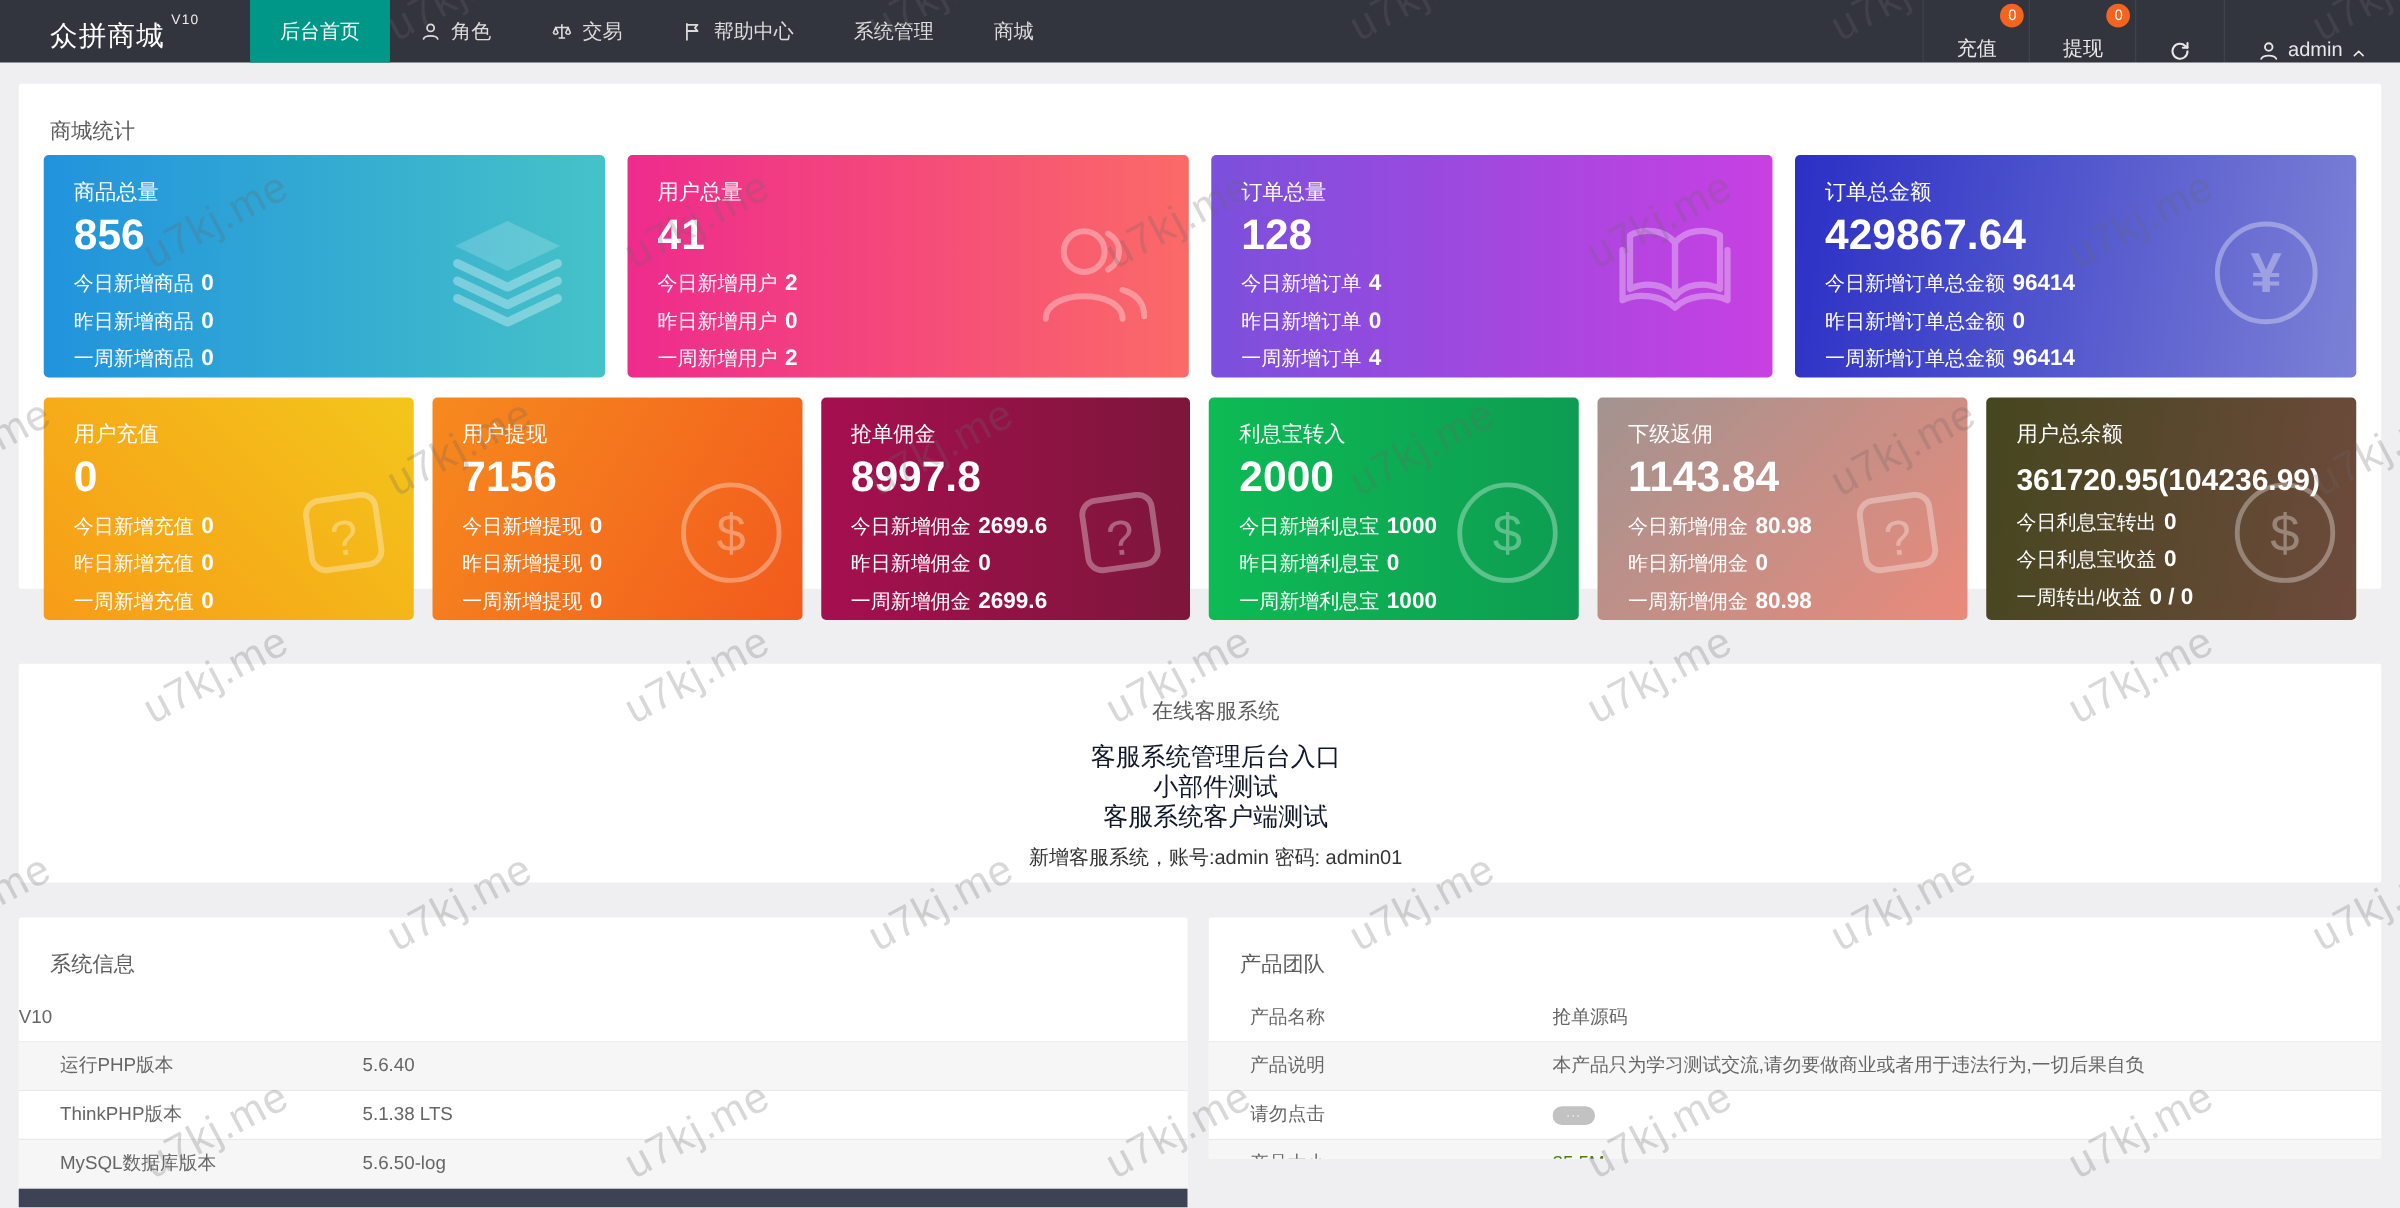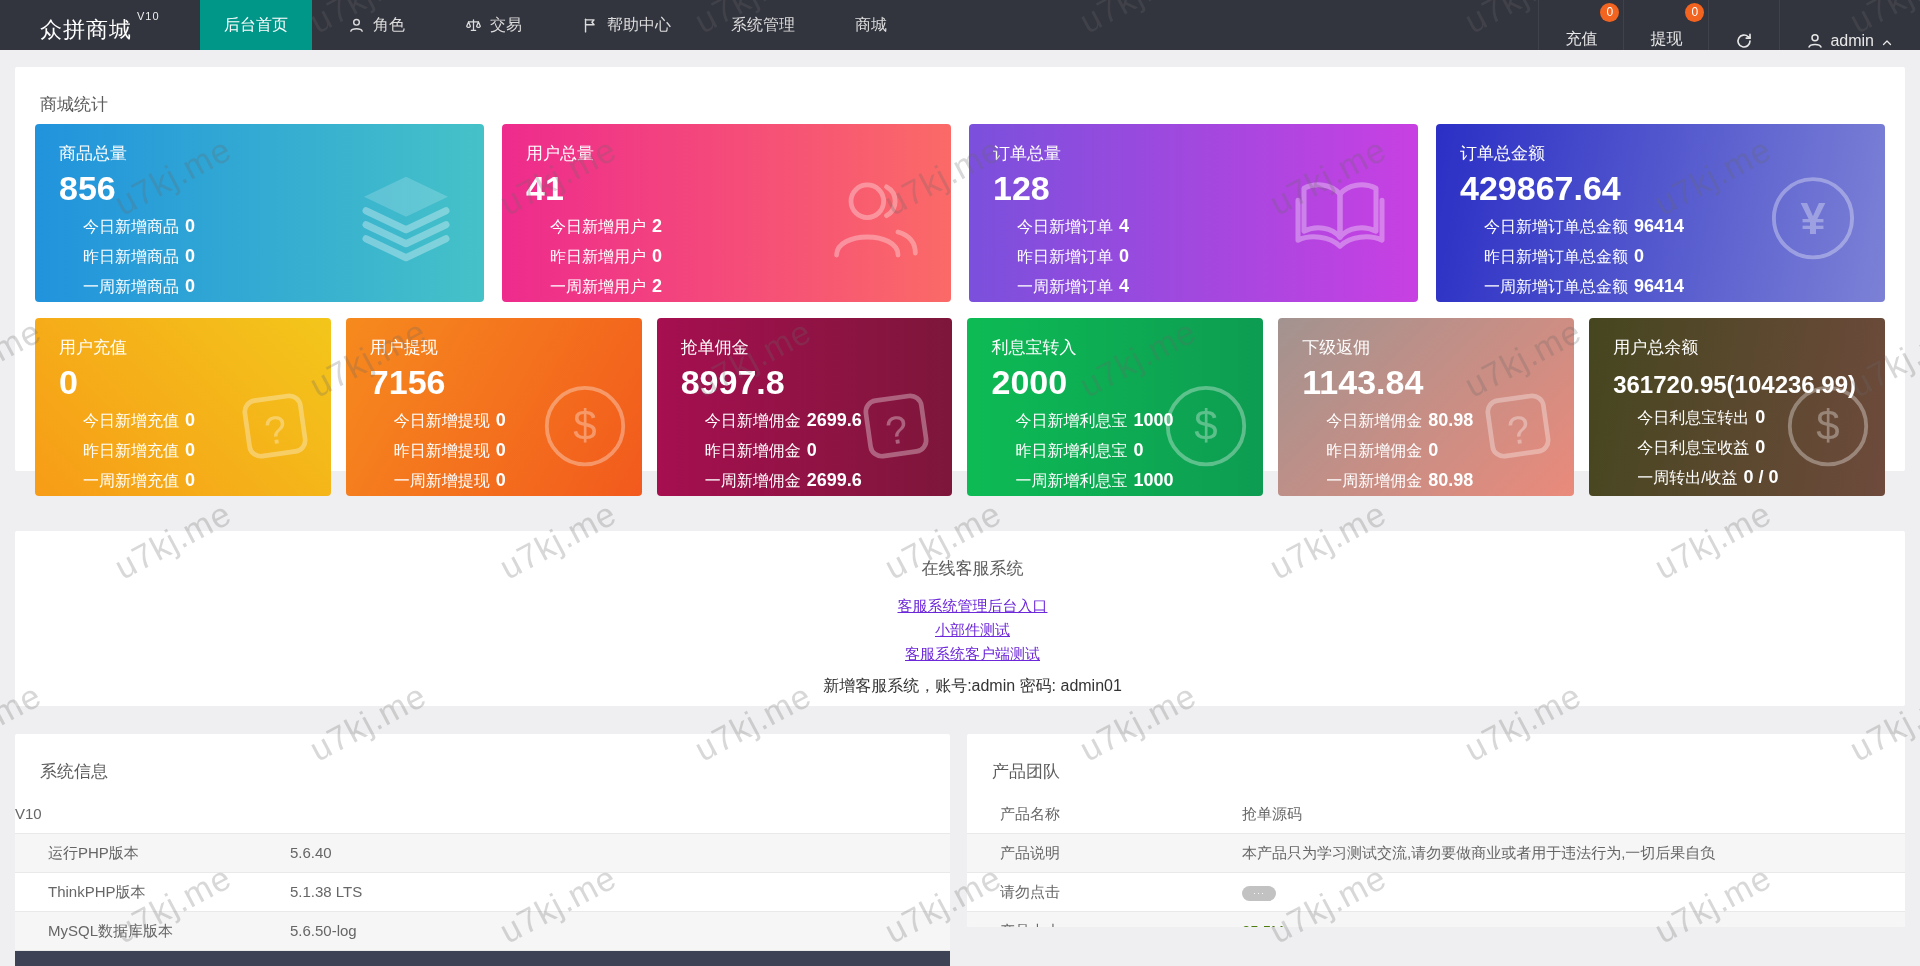--- a/index.html
+++ b/index.html
@@ -5,21 +5,21 @@
   * { margin:0; padding:0; box-sizing:border-box; }
   html,body { width:1920px; height:966px; }
   body {
     font-family:"Liberation Sans","DejaVu Sans",sans-serif;
     background:#efeff1; position:relative; overflow:hidden; color:#333;
   }
   
   .navbar { position:absolute; top:0; left:0; width:1920px; height:50px; background:#32343e; z-index:5; }
   .brand { position:absolute; left:40px; top:0; height:50px; line-height:50px; color:#fff; font-size:22px; letter-spacing:1px; }
   .brand sup { font-size:11px; margin-left:5px; position:relative; top:-9px; color:#eee; }
-  .nav-menu { position:absolute; left:200px; top:0; height:64px; display:flex;gap:12px; }
+  .nav-menu { position:absolute; left:200px; top:0; height:64px; display:flex; }
   .nav-item { height:50px; display:flex; align-items:center; gap:8px; padding:0 24px; color:#dcdcdc; font-size:16px; cursor:pointer; }
   .nav-item.active { background:#009688; color:#fff; }
   .nav-item svg { width:17px; height:17px; }
   .nav-right { position:absolute; right:0; top:0; height:50px; display:flex; }
   .nav-action { position:relative; height:50px; display:flex; align-items:flex-end; gap:6px; padding:0 26px;
     color:#e8e8e8; font-size:16px; border-left:1px solid rgba(255,255,255,.07); cursor:pointer; }
   .nav-action svg { width:18px; height:18px; }
   .badge { position:absolute; top:3px; right:4px; min-width:19px; height:19px; padding:0 4px; background:#f2641f;
     border-radius:10px; color:#fff; font-size:12px; line-height:19px; text-align:center; }
   .caret svg { width:14px; height:14px; }
@@ -27,29 +27,29 @@
   .panel { position:absolute; background:#fff; border-radius:2px; }
   .panel-title { padding:26px 0 0 25px; font-size:17px; color:#5c5c5c; }
   .stats-panel { left:15px; top:67px; width:1890px; height:404px; }
   .cards-row { position:absolute; left:20px; right:20px; height:178px; display:flex; }
   .row1 { top:57px; gap:18px; }
   .row2 { top:251px; gap:15px; }
   .card { position:relative; flex:1; border-radius:4px; color:#fff; padding:18px 24px; overflow:hidden; }
   .card-title { font-size:17px; }
   .card-value { font-size:34px; font-weight:bold; line-height:1.15; margin-top:4px; }
   .card-value.small { font-size:24px; margin-top:12px; margin-bottom:6px; }
-  .card-line { font-size:16px; margin-top:8px; white-space:nowrap;margin-left:24px; }
+  .card-line { font-size:16px; margin-top:8px; white-space:nowrap; }
   .card-line b { font-size:18px; margin-left:6px; }
   .card-icon { position:absolute; right:28px; top:50%; transform:translateY(-44%); opacity:.33; }
   .row2 .card-icon { right:14px; top:58%; }
   .card-icon svg { display:block; }
   
   .service-panel { left:15px; top:531px; width:1890px; height:175px;text-align:center; }
   .service-links { margin:14px 0 0 25px; }
-  .service-links a { display:block; font-size:15px; color:#6d28d9; text-decoration:underline; line-height:24px; cursor:pointer; }
+  .service-links a { display:block; font-size:20px; color:#0f172a; line-height:24px; cursor:pointer; }
   .service-note { margin:10px 0 0 25px; font-size:16px; color:#333; }
   
   .sys-panel  { left:15px;  top:734px; width:935px; height:232px; overflow:hidden; }
   .team-panel { left:967px; top:734px; width:938px; height:193px; overflow:hidden; }
   .info-table { position:absolute; left:0; right:0; top:61px; }
   .info-row { display:flex; height:39px; line-height:38px; font-size:15px; color:#666; border-bottom:1px solid #e9e9e9; background:#fff; }
   .info-row:nth-child(even) { background:#f6f6f6; }
   .info-label { width:275px; padding-left:33px; flex:none; }
   .info-value { flex:1; padding-right:20px; overflow:hidden; white-space:nowrap; text-overflow:ellipsis; }
   .info-value.link { color:#4d7c0f; cursor:pointer; }

